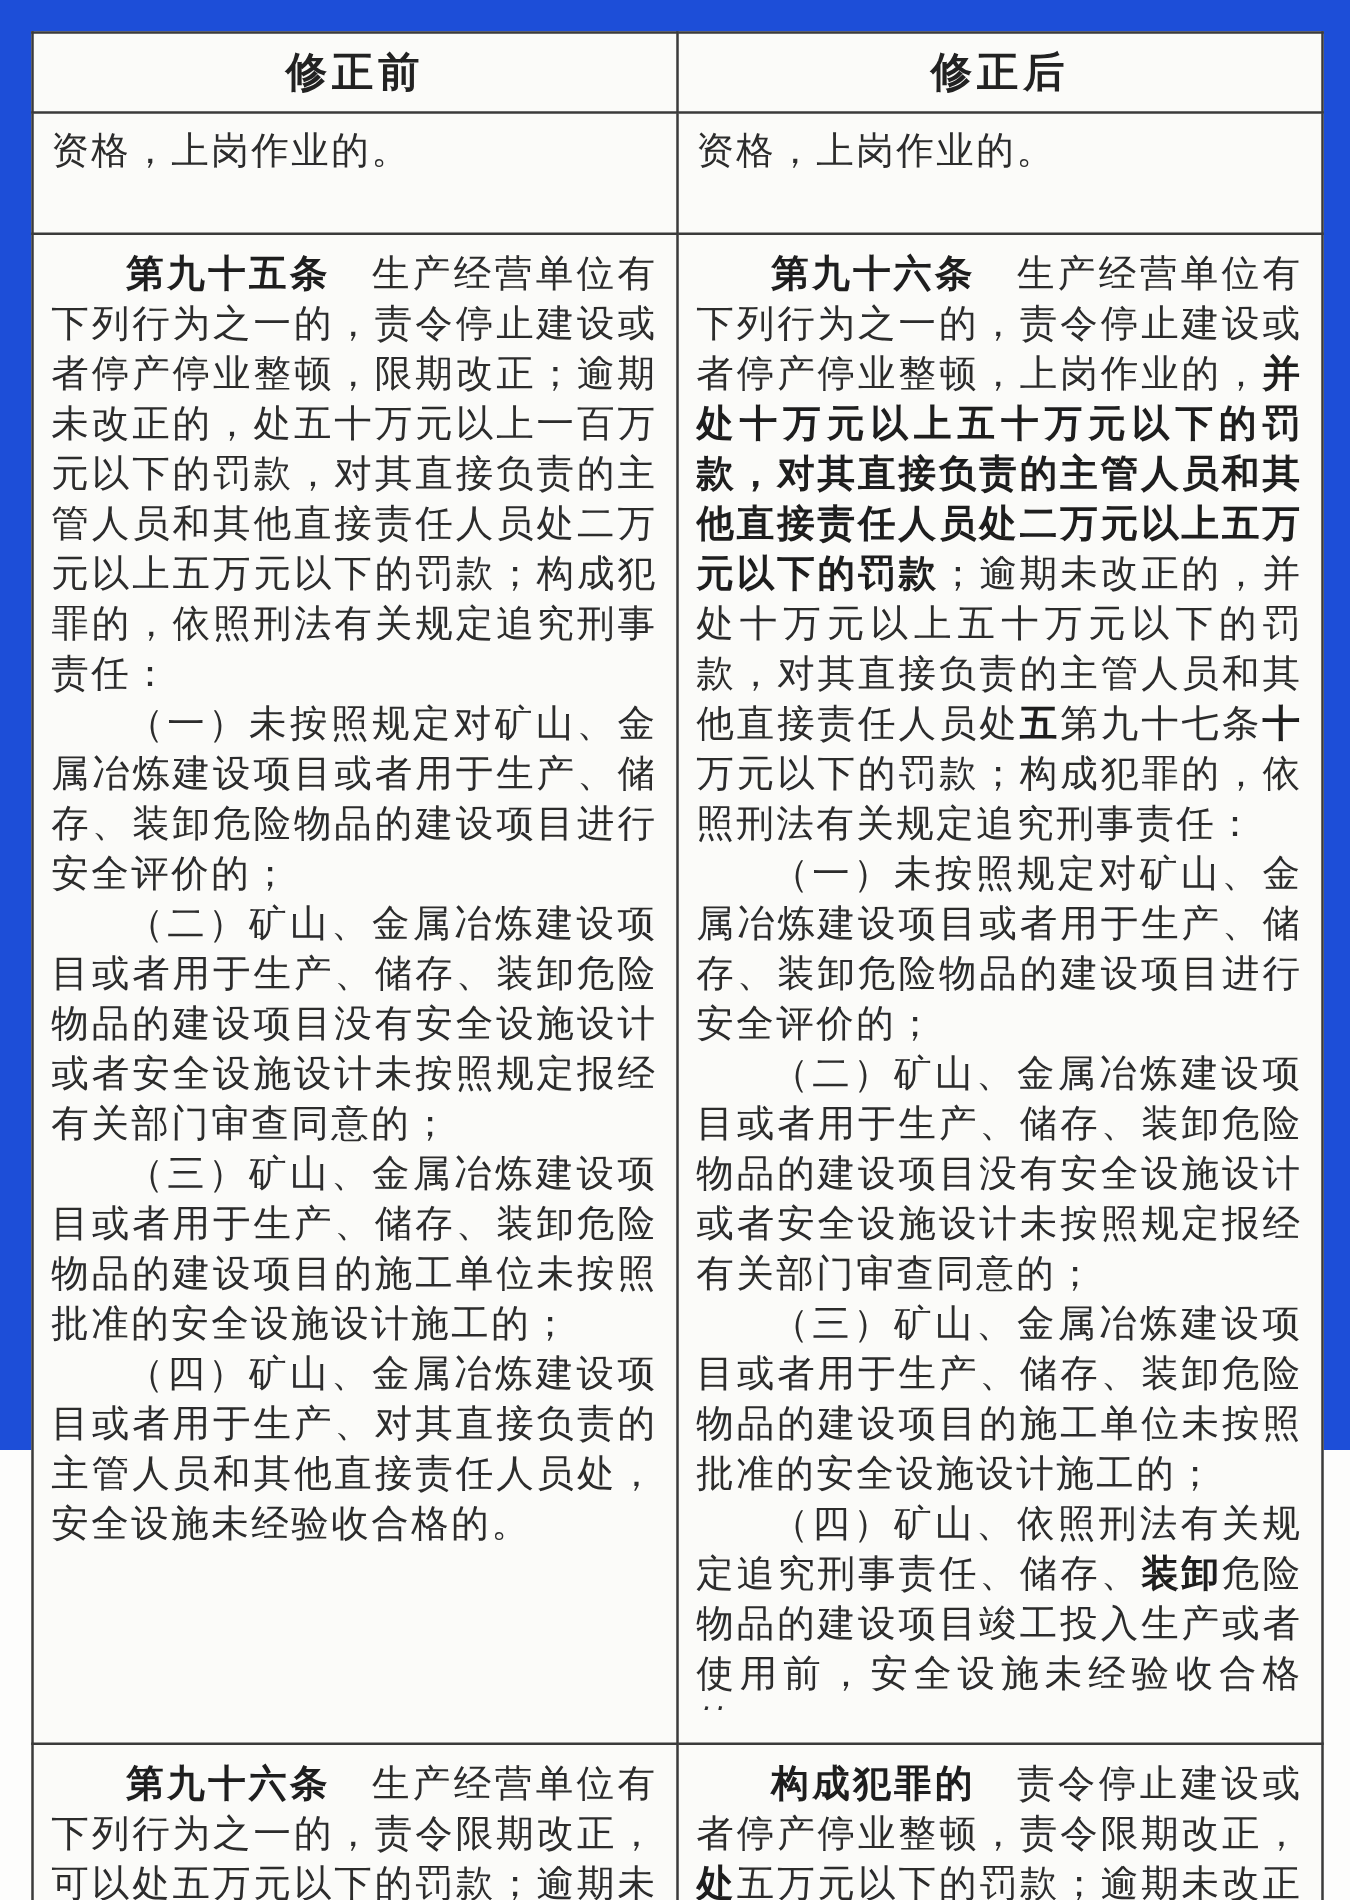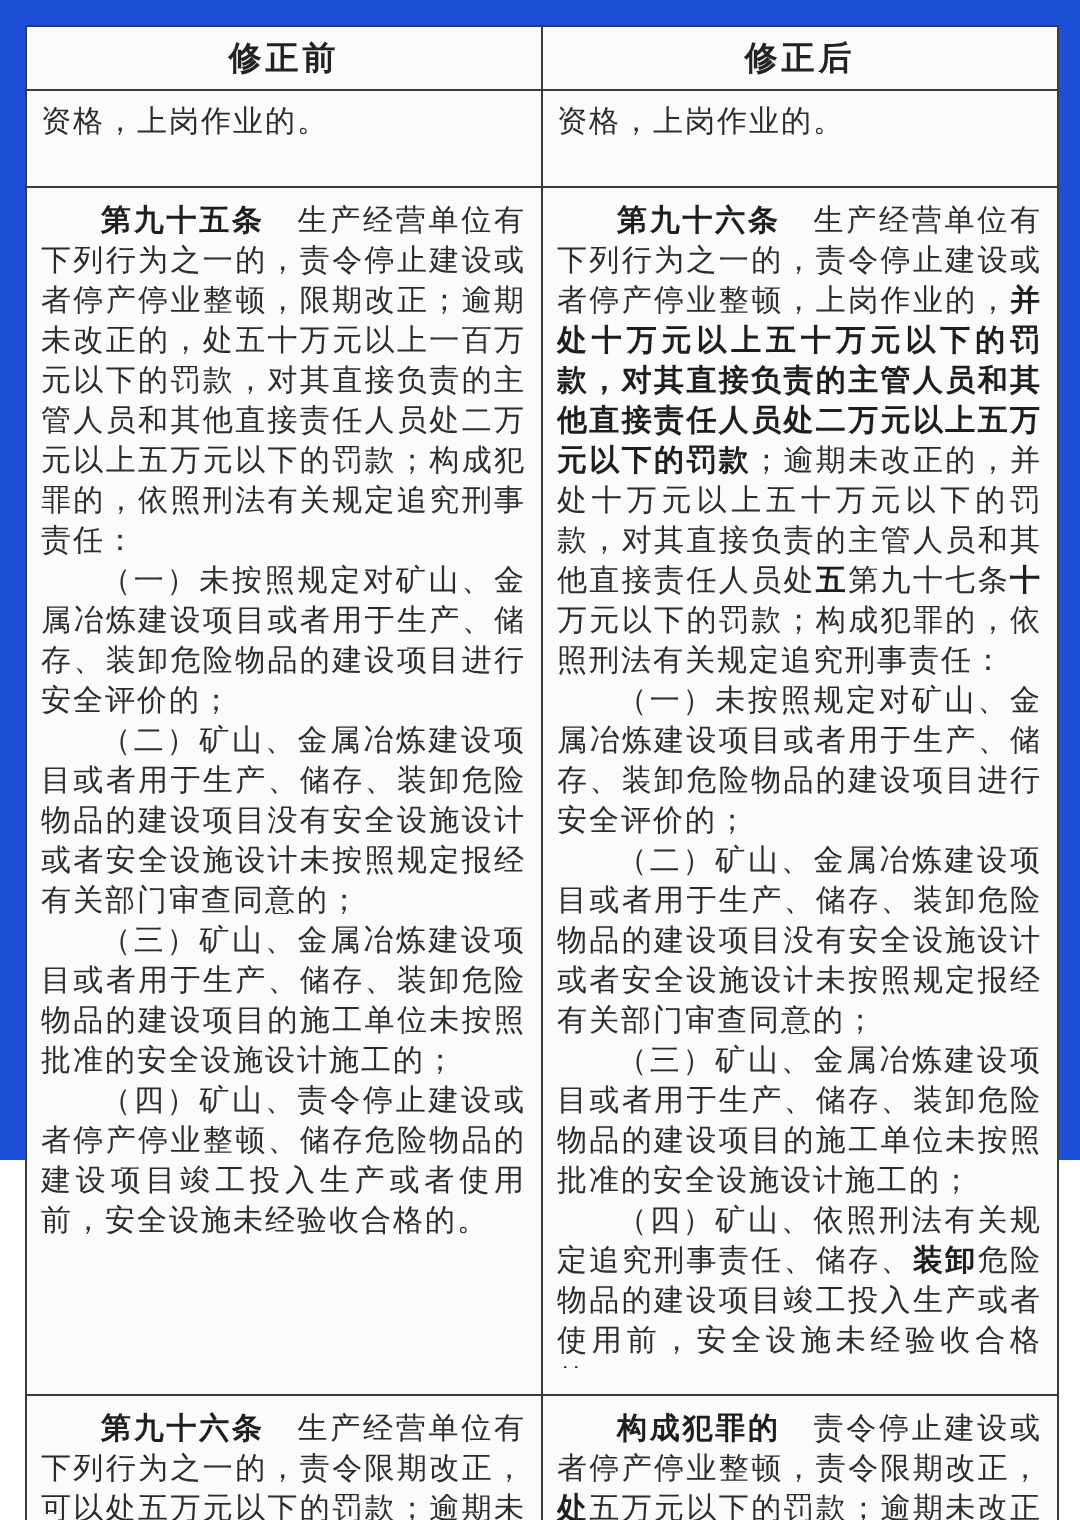--- a/index.html
+++ b/index.html
@@ -97,21 +97,21 @@
             </div>
           </td>
         </tr>
         <tr class="row-1">
           <td>
             <div class="cell-inner">
               <p class="para"><b>第九十五条</b><span>　生产经营单位有下列行为之一的，责令停止建设或者停产停业整顿，限期改正；逾期未改正的，处五十万元以上一百万元以下的罚款，对其直接负责的主管人员和其他直接责任人员处二万元以上五万元以下的罚款；构成犯罪的，依照刑法有关规定追究刑事责任：</span></p>
               <p class="para"><span>（一）未按照规定对矿山、金属冶炼建设项目或者用于生产、储存、装卸危险物品的建设项目进行安全评价的；</span></p>
               <p class="para"><span>（二）矿山、金属冶炼建设项目或者用于生产、储存、装卸危险物品的建设项目没有安全设施设计或者安全设施设计未按照规定报经有关部门审查同意的；</span></p>
               <p class="para"><span>（三）矿山、金属冶炼建设项目或者用于生产、储存、装卸危险物品的建设项目的施工单位未按照批准的安全设施设计施工的；</span></p>
-              <p class="para"><span>（四）矿山、责令停止建设或者停产停业整顿、储存危险物品的建设项目竣工投入生产或者使用前，安全设施未经验收合格的。</span></p>
+              <p class="para"><span>（四）矿山、金属冶炼建设项目或者用于生产、对其直接负责的主管人员和其他直接责任人员处，安全设施未经验收合格的。</span></p>
             </div>
           </td>
           <td>
             <div class="cell-inner">
               <p class="para"><b>第九十六条</b><span>　生产经营单位有下列行为之一的，责令停止建设或者停产停业整顿，上岗作业的，</span><b>并处十万元以上五十万元以下的罚款，对其直接负责的主管人员和其他直接责任人员处二万元以上五万元以下的罚款</b><span>；逾期未改正的，并处十万元以上五十万元以下的罚款，对其直接负责的主管人员和其他直接责任人员处</span><b>五</b><span>第九十七条</span><b>十</b><span>万元以下的罚款；构成犯罪的，依照刑法有关规定追究刑事责任：</span></p>
               <p class="para"><span>（一）未按照规定对矿山、金属冶炼建设项目或者用于生产、储存、装卸危险物品的建设项目进行安全评价的；</span></p>
               <p class="para"><span>（二）矿山、金属冶炼建设项目或者用于生产、储存、装卸危险物品的建设项目没有安全设施设计或者安全设施设计未按照规定报经有关部门审查同意的；</span></p>
               <p class="para"><span>（三）矿山、金属冶炼建设项目或者用于生产、储存、装卸危险物品的建设项目的施工单位未按照批准的安全设施设计施工的；</span></p>
               <p class="para"><span>（四）矿山、依照刑法有关规定追究刑事责任、储存、</span><b>装卸</b><span>危险物品的建设项目竣工投入生产或者使用前，安全设施未经验收合格的。</span></p>
             </div>

